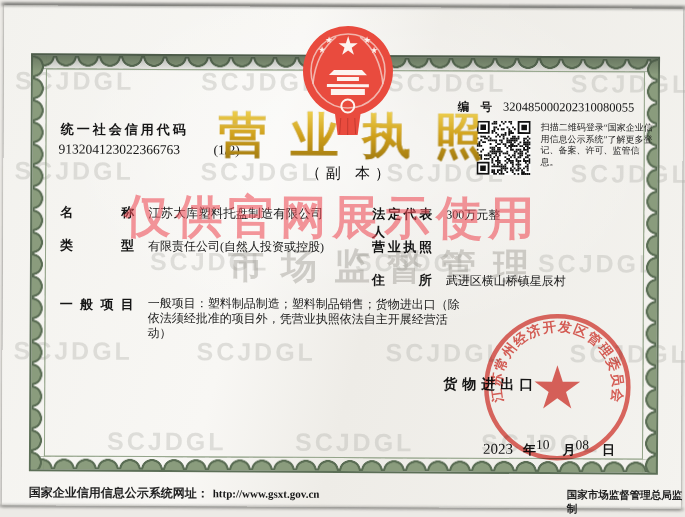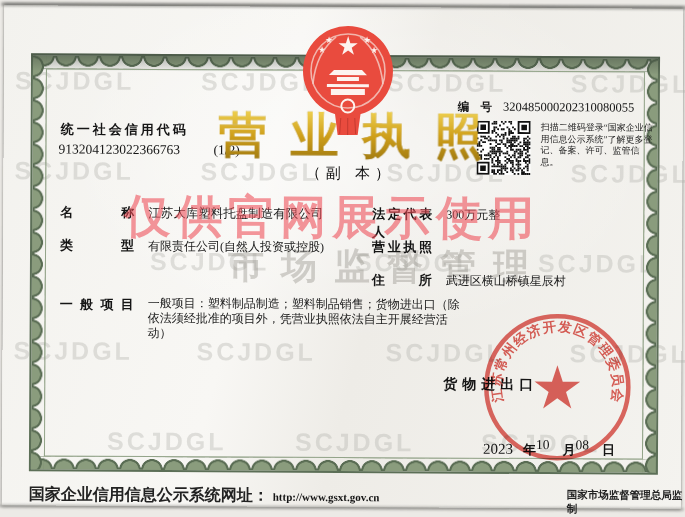--- a/index.html
+++ b/index.html
@@ -68,21 +68,21 @@
   .registrar{position:absolute;left:444px;top:375px;font-weight:bold;font-size:14px;letter-spacing:5px;}
   .seal{position:absolute;left:481px;top:309px;width:154px;height:154px;z-index:12;
         mix-blend-mode:multiply;opacity:.9;}
   .dateline{position:absolute;left:484px;top:440px;display:flex;align-items:baseline;}
   .dateline .dnum{font-family:"Liberation Serif",serif;font-size:15px;}
   .dateline .dlift{position:relative;top:-5px;font-size:13.5px;}
   .dateline .dlab{font-weight:bold;font-size:13px;}
   .g1{margin-left:10px;} .g2{margin-left:13px;}
 
   .footer-left{position:absolute;left:30px;top:486px;display:flex;align-items:baseline;}
-  .footer-left .lab{font-weight:bold;font-size:16px;color:#222;}
+  .footer-left .lab{font-weight:bold;font-size:12px;color:#222;}
   .footer-left .url{font-weight:bold;font-size:11px;margin-left:4px;font-family:"Liberation Serif",serif;}
   .footer-center{position:absolute;left:318px;top:479px;font-weight:bold;font-size:9px;line-height:11.5px;color:#222;}
   .footer-right{position:absolute;left:556px;top:487px;font-weight:bold;font-size:10.5px;color:#222;margin-left:12px;}
 
   .wm-emboss{position:absolute;left:228px;top:242px;font-weight:bold;font-size:36px;letter-spacing:17px;
       color:#8f8c84;opacity:.38;z-index:4;white-space:nowrap;}
   .wm-red{position:absolute;left:124px;top:187px;font-weight:bold;font-size:46px;letter-spacing:6px;
       color:rgba(238,75,86,.58);z-index:30;white-space:nowrap;}
 </style>
 </head>

